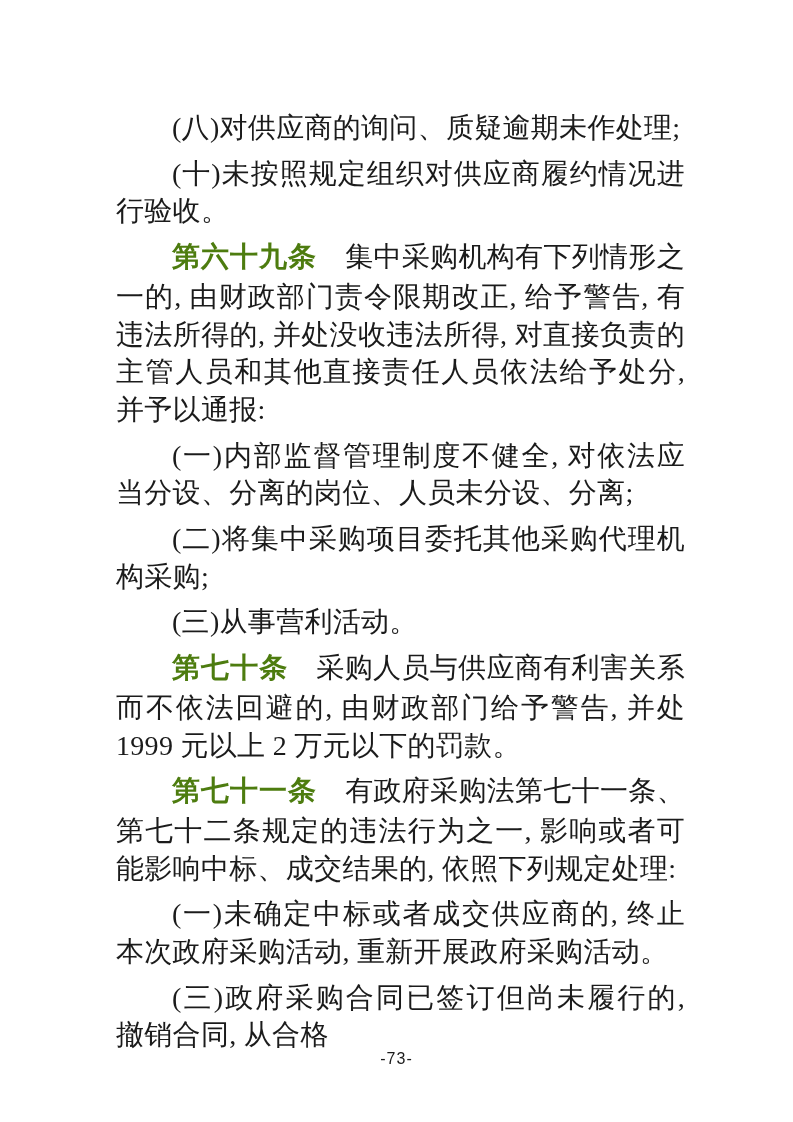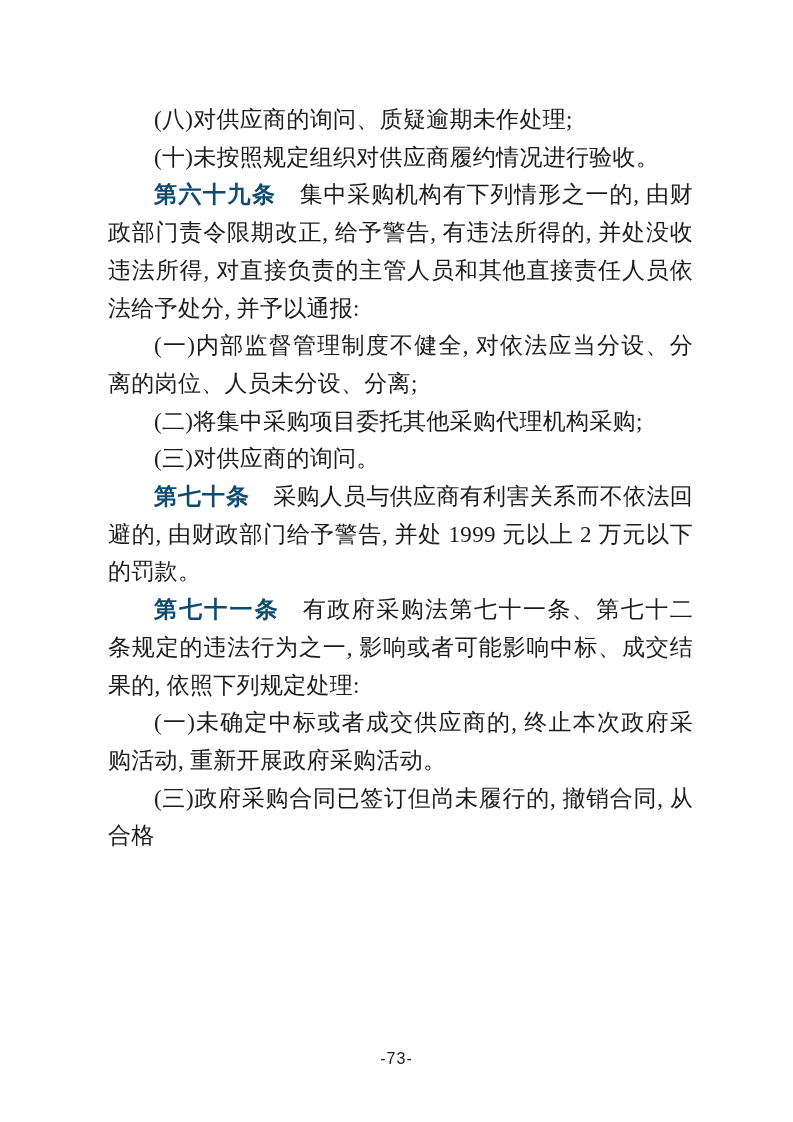--- a/index.html
+++ b/index.html
@@ -21,36 +21,36 @@
     height: 1122px;
     background: #ffffff;
   }
   .content {
     position: absolute;
     left: 108px;
     top: 101px;
     width: 585px;
   }
   p.doc-paragraph {
-    margin: 0;
+    margin: 8px;
     padding: 0;
-    font-size: 23px;
+    font-size: 28px;
     line-height: 37.7px;
     color: #1b1b1b;
     text-align: justify;
     text-indent: 2em;
     letter-spacing: 0.3px;
     font-family: "Liberation Serif", "DejaVu Serif", serif;
   }
   b.article-num {
-    font-family: Liberation Serif, serif;
+    font-family: Liberation Mono, monospace;
     font-weight: 700;
     margin-right: 1em;
     letter-spacing: 1px;
-    color: #0c4a6e;
+    color: #4d7c0f;
   }
   .footer {
     position: absolute;
     left: 0;
     top: 1050px;
     width: 793px;
     text-align: center;
   }
   .page-number {
     font-family: "Liberation Sans", "DejaVu Sans", sans-serif;
@@ -63,21 +63,21 @@
 <body>
 
 <div class="page">
   <div class="content">
 
   <p class="doc-paragraph"><span>(八)对供应商的询问、质疑逾期未作处理;</span></p>
       <p class="doc-paragraph"><span>(十)未按照规定组织对供应商履约情况进行验收。</span></p>
       <p class="doc-paragraph"><b class="article-num">第六十九条</b><span>集中采购机构有下列情形之一的, 由财政部门责令限期改正, 给予警告, 有违法所得的, 并处没收违法所得, 对直接负责的主管人员和其他直接责任人员依法给予处分, 并予以通报:</span></p>
       <p class="doc-paragraph"><span>(一)内部监督管理制度不健全, 对依法应当分设、分离的岗位、人员未分设、分离;</span></p>
       <p class="doc-paragraph"><span>(二)将集中采购项目委托其他采购代理机构采购;</span></p>
-      <p class="doc-paragraph"><span>(三)对供应商的询问。</span></p>
+      <p class="doc-paragraph"><span>(三)从事营利活动。</span></p>
       <p class="doc-paragraph"><b class="article-num">第七十条</b><span>采购人员与供应商有利害关系而不依法回避的, 由财政部门给予警告, 并处 1999 元以上 2 万元以下的罚款。</span></p>
       <p class="doc-paragraph"><b class="article-num">第七十一条</b><span>有政府采购法第七十一条、第七十二条规定的违法行为之一, 影响或者可能影响中标、成交结果的, 依照下列规定处理:</span></p>
       <p class="doc-paragraph"><span>(一)未确定中标或者成交供应商的, 终止本次政府采购活动, 重新开展政府采购活动。</span></p>
       <p class="doc-paragraph"><span>(三)政府采购合同已签订但尚未履行的, 撤销合同, 从合格</span></p>
     </div>
   <div class="footer">
     <span class="page-number">-73-</span>
   </div>
 </div>
 

